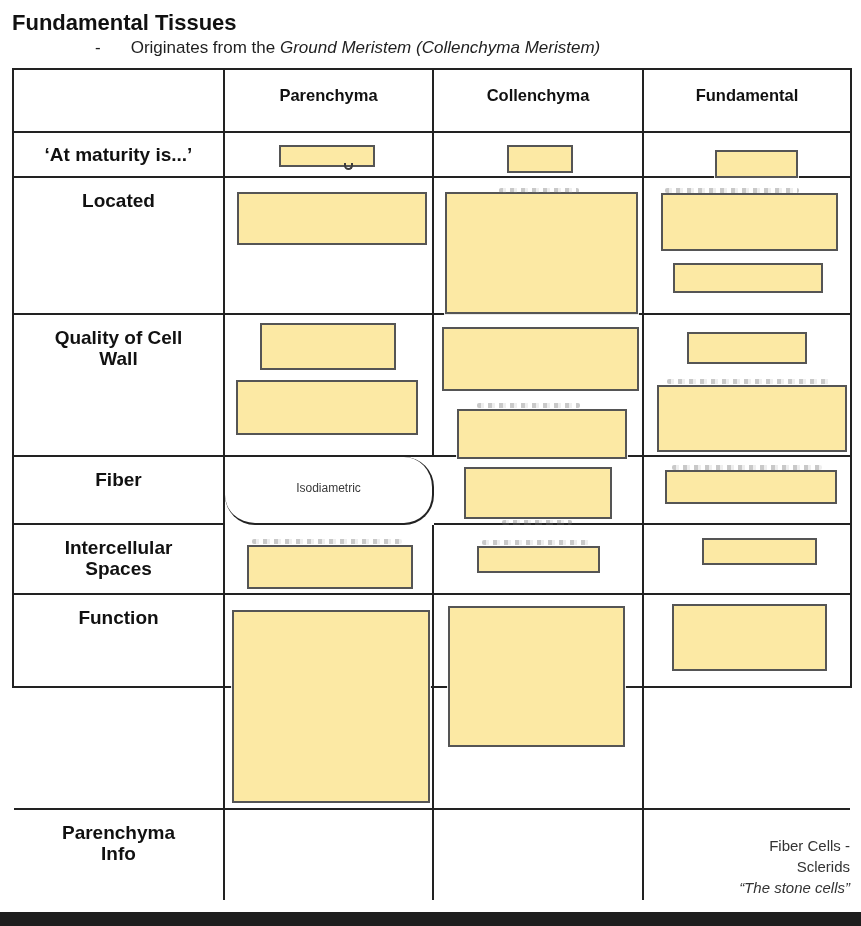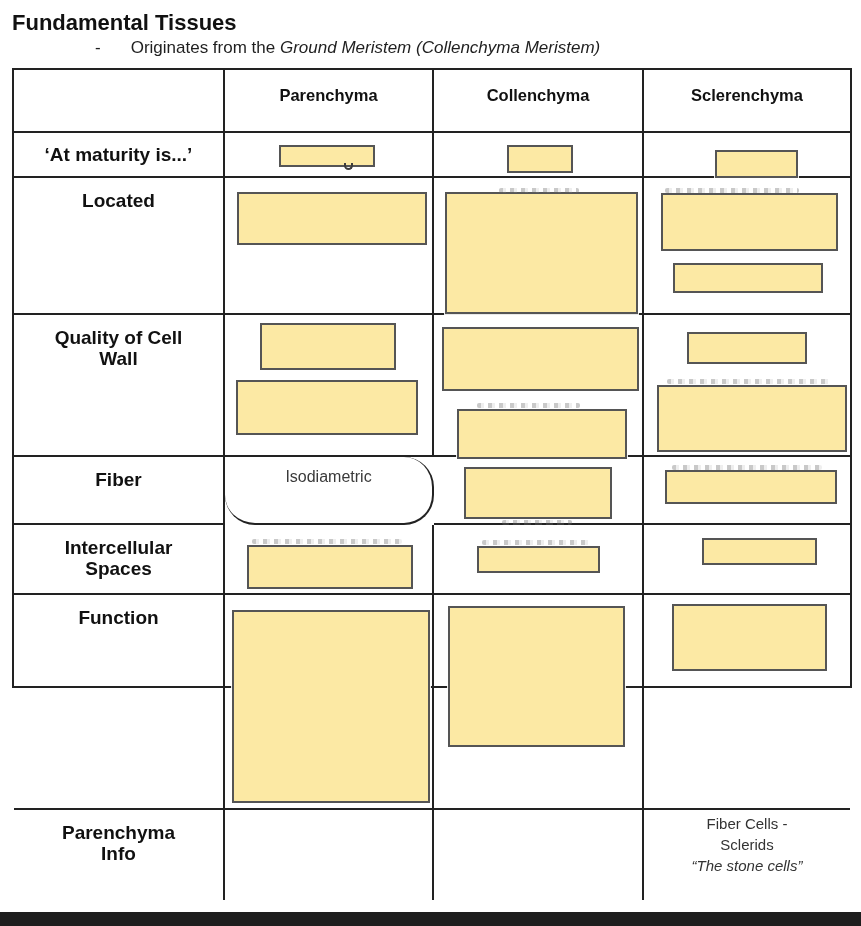--- a/index.html
+++ b/index.html
@@ -44,24 +44,24 @@
   .cell.lastrow{border-bottom:none;}
   .colhead{
     font-weight:700;font-size:16.5px;text-align:center;padding-top:16px;color:#111;
   }
   .rowhead{
     font-weight:700;font-size:19px;text-align:center;padding:12px 28px 0;color:#111;
     line-height:21px;
   }
   .rowhead.vcenter{padding-top:11px;}
   .plain-center{
-    text-align:center;font-size:16px;color:#3a3a3a;padding-top:11px;border-radius:30px;
+    text-align:center;font-size:12px;color:#3a3a3a;padding-top:24px;border-radius:30px;
   }
   .addl-info{
-    text-align:center;font-size:15px;color:#333;padding-top:3px;line-height:21px;
+    text-align:right;font-size:15px;color:#333;padding-top:25px;line-height:21px;
   }
   .addl-info .line3{font-style:italic;}
   .note{
     position:absolute;
     background:var(--note-fill);
     border:2px solid var(--note-border);
     box-shadow:0 0 0 1px rgba(255,255,255,0.9);
   }
   .frag{
     position:absolute;height:5px;border-radius:2px;opacity:.8;
@@ -85,21 +85,21 @@
 <div class="bullet-line">
   <span class="bullet-dash">-</span>
   <span><span>Originates from the </span><span class="bullet-emph">Ground Meristem</span><span> </span><span class="bullet-paren">(Collenchyma Meristem)</span></span>
 </div>
 
 <div class="tissue-table">
 
   <div class="cell"></div>
   <div class="cell colhead">Parenchyma</div>
   <div class="cell colhead">Collenchyma</div>
-  <div class="cell colhead lastcol">Sclerenchyma</div>
+  <div class="cell colhead lastcol">Fundamental</div>
 
   <div class="cell rowhead vcenter">‘At maturity is...’</div>
   <div class="cell"></div>
   <div class="cell"></div>
   <div class="cell lastcol"></div>
 
   <div class="cell rowhead">Located</div>
   <div class="cell"></div>
   <div class="cell"></div>
   <div class="cell lastcol"></div>

